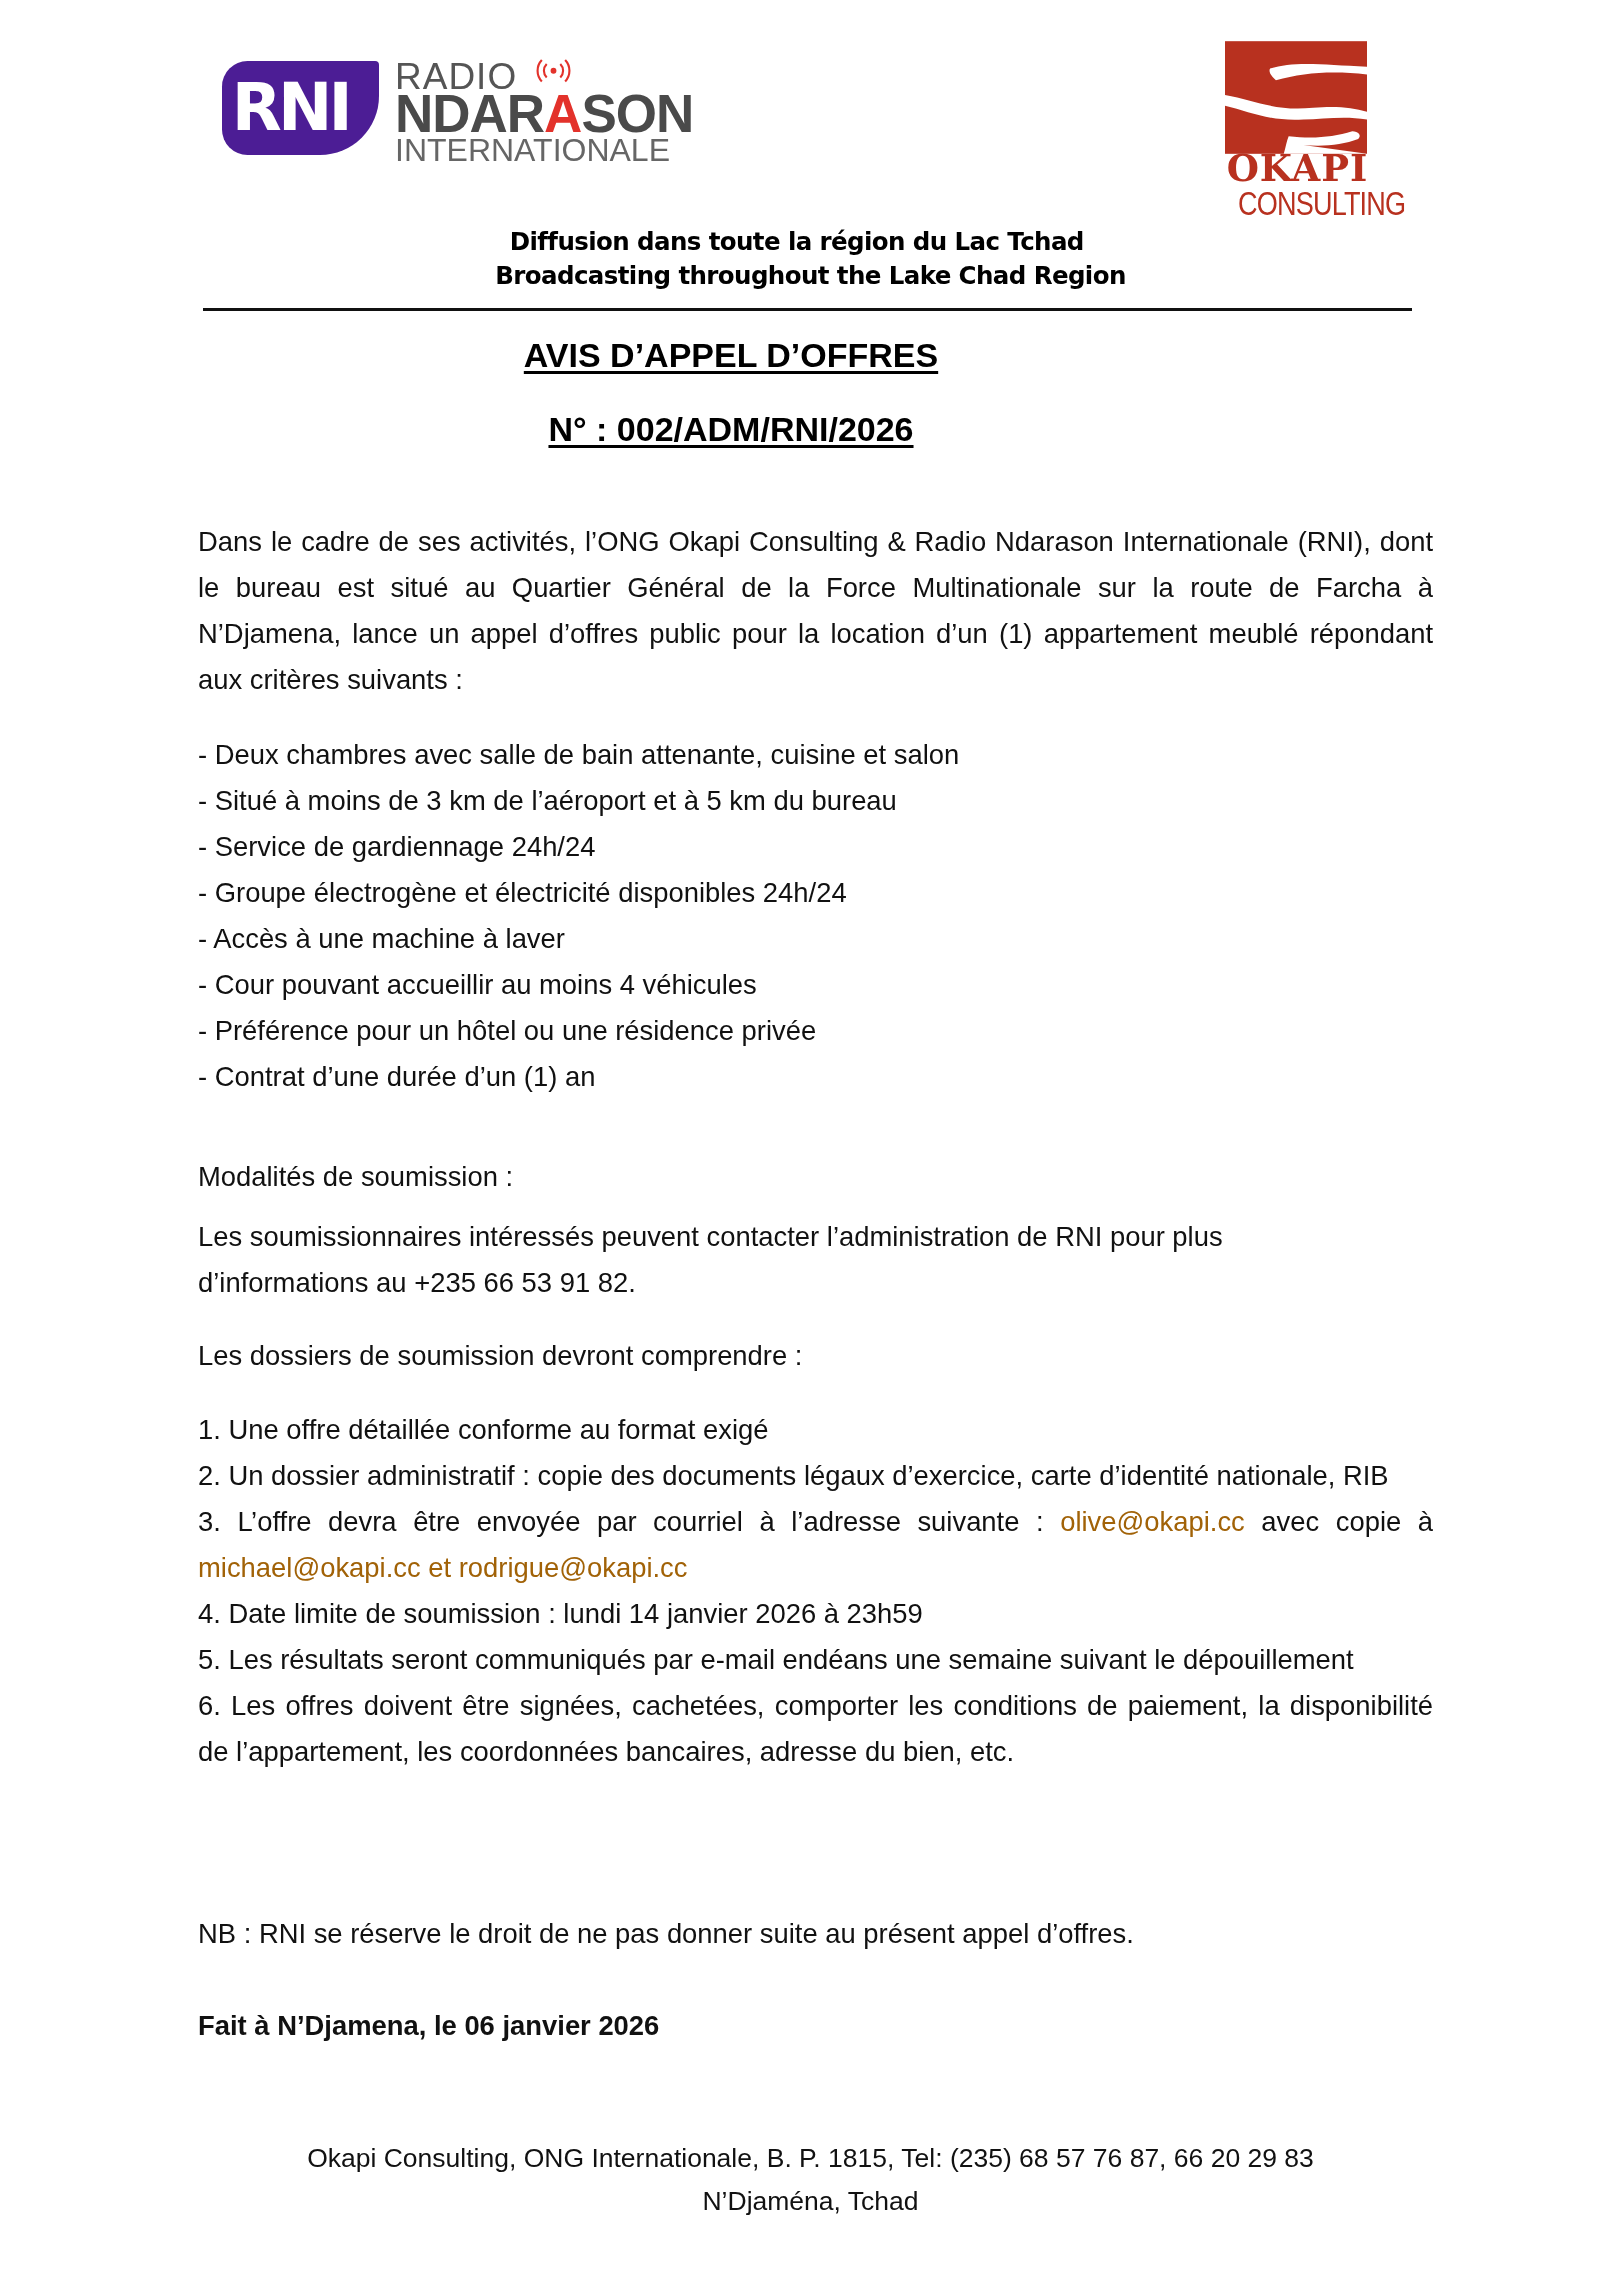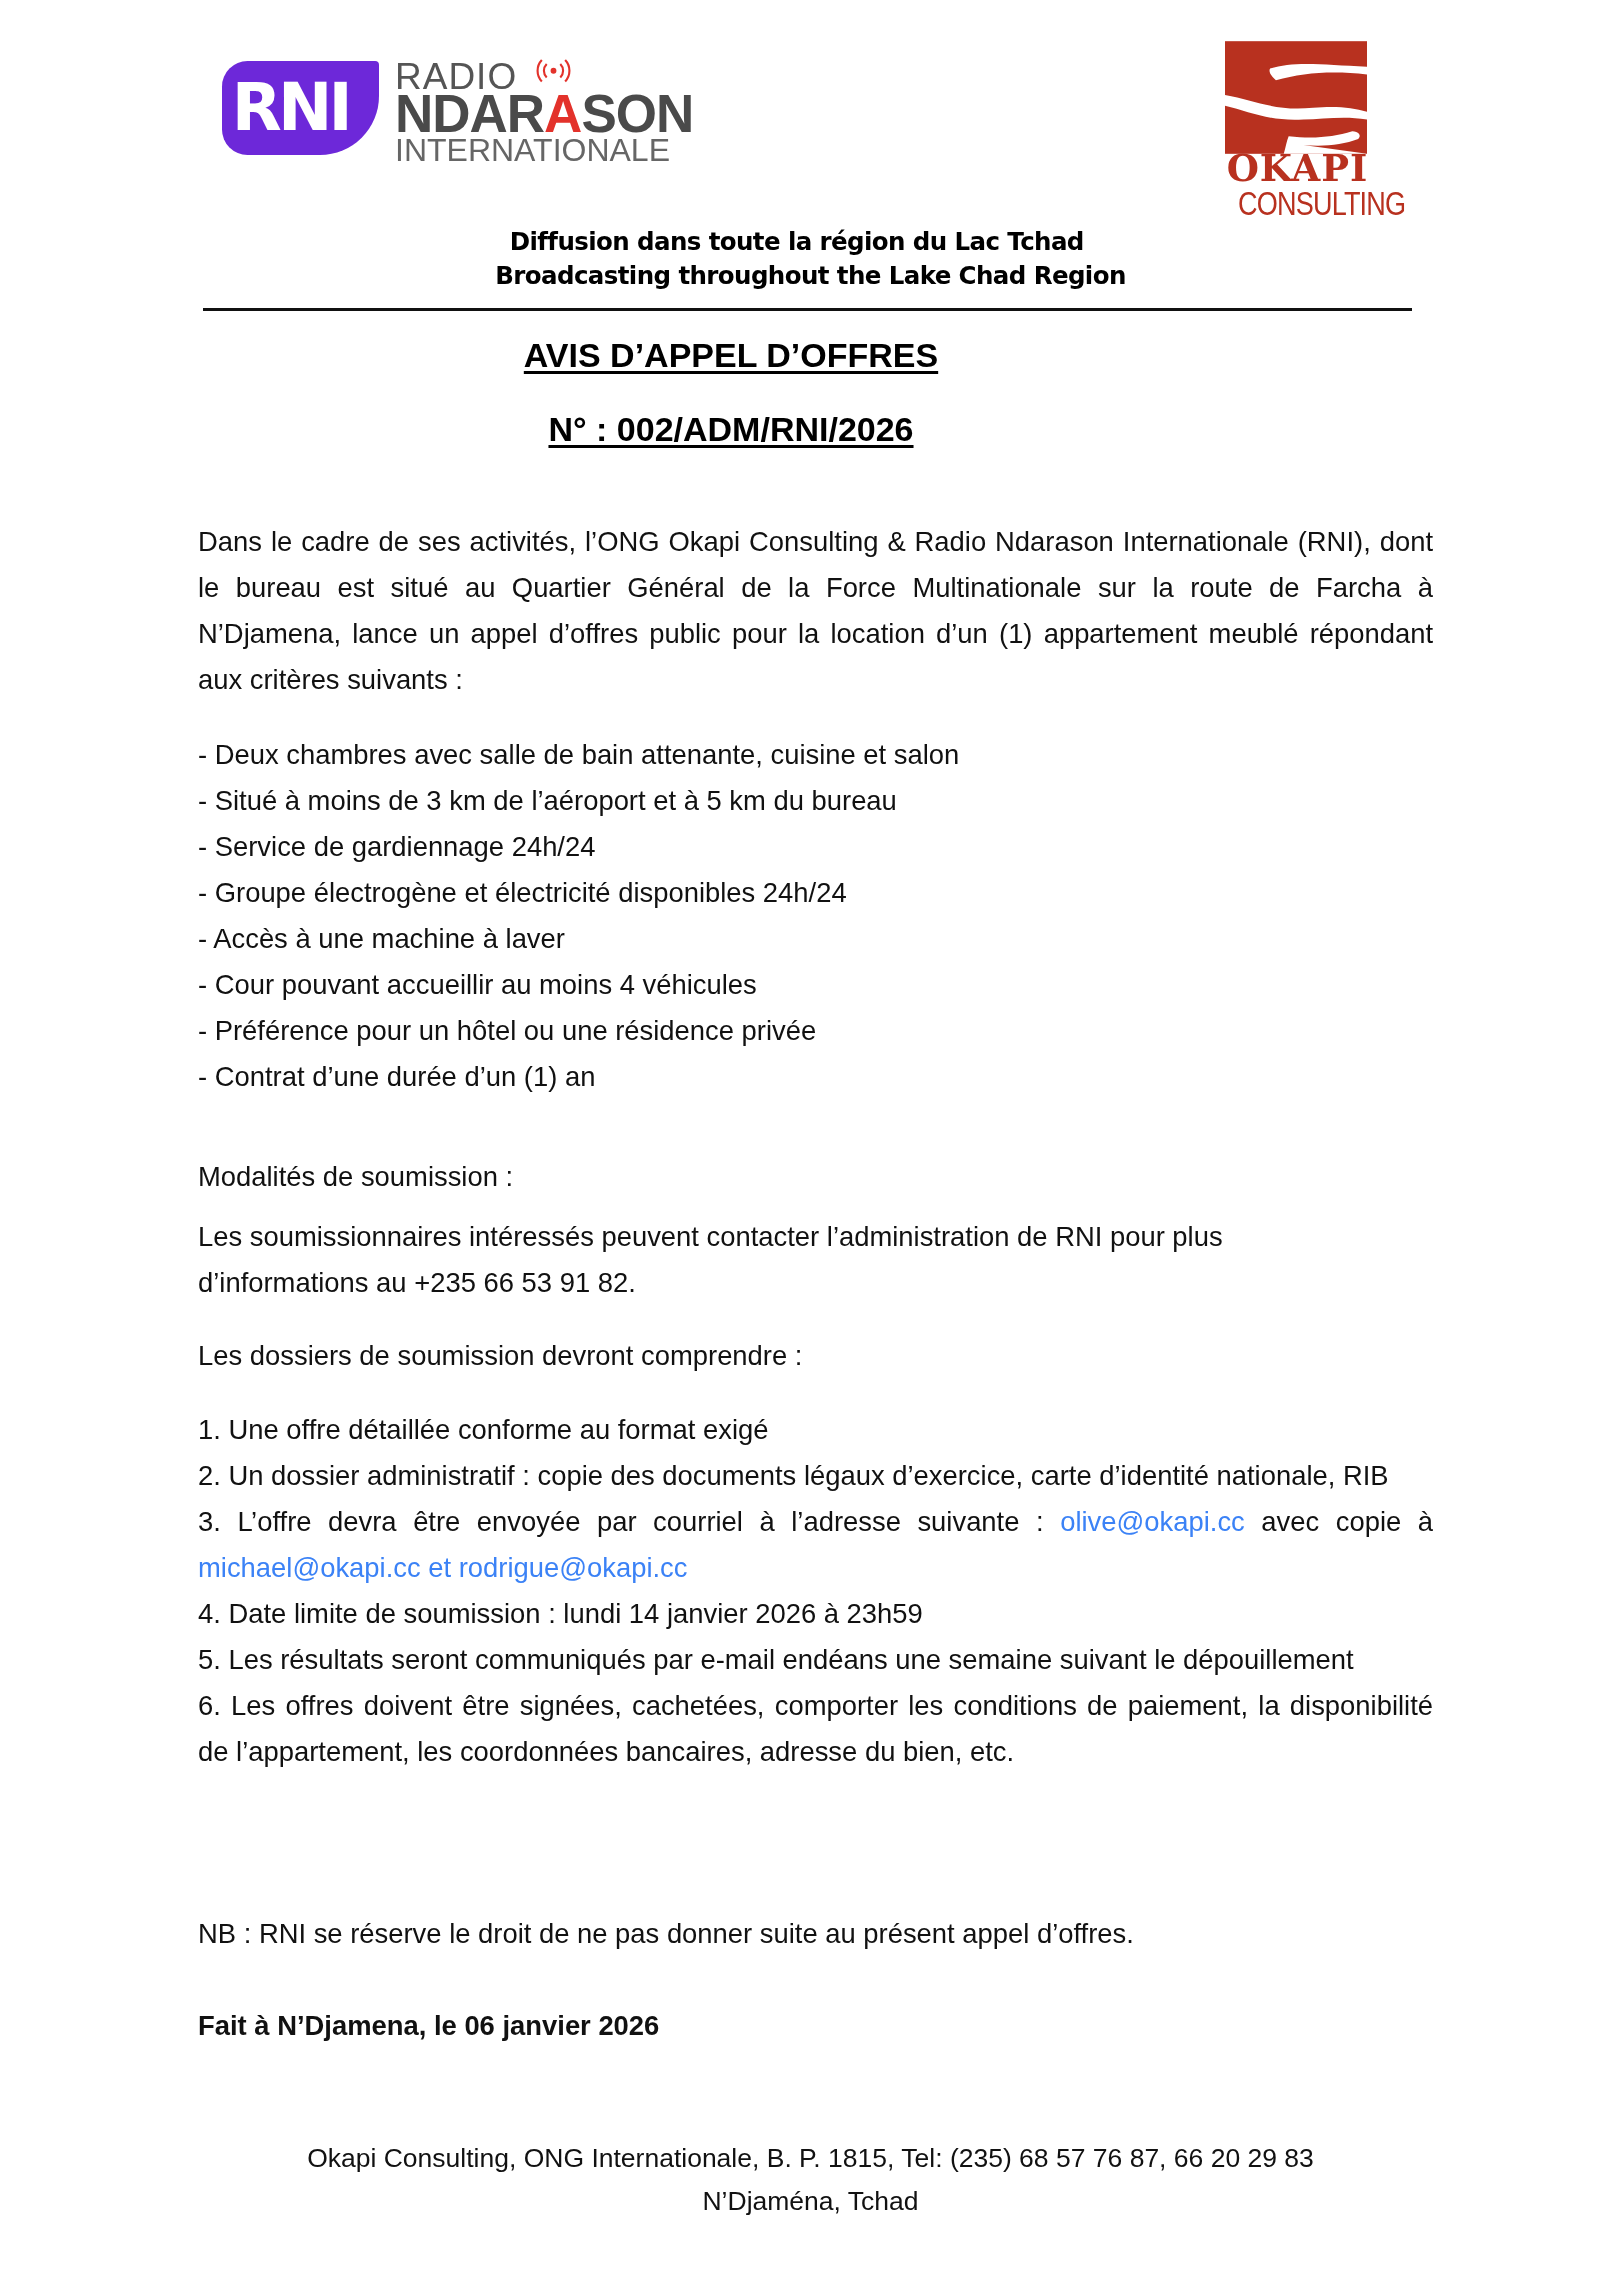--- a/index.html
+++ b/index.html
@@ -1,20 +1,20 @@
 <!DOCTYPE html>
 <html><head>
   <meta charset="utf-8">
   <style>
     html, body { margin: 0; padding: 0; background: #ffffff; }
     body { width: 1621px; height: 2293px; position: relative; overflow: hidden; color: #000; font-family: "Liberation Sans", sans-serif; }
 
     
     .rni-logo { position: absolute; left: 222px; top: 57px; width: 431px; height: 108px; }
-    .rni-badge { position: absolute; left: 0; top: 3.9px; width: 157px; height: 94px; background: #6d28d9; border-radius: 25.5px 3.9px 59px 25.5px; }
+    .rni-badge { position: absolute; left: 0; top: 3.9px; width: 157px; height: 94px; background: #4c1d95; border-radius: 25.5px 3.9px 59px 25.5px; }
     .rni-badge-text { position: absolute; left: 9.8px; top: 9.8px; font-family: "DejaVu Sans", sans-serif; font-weight: bold; font-size: 65px; color: #ffffff; letter-spacing: -3.9px; line-height: 74px; }
     .rni-line1 { position: absolute; left: 173px; top: 0px; font-size: 37px; color: #555; letter-spacing: 1px; font-weight: normal; line-height: 39px; }
     .rni-line2 { position: absolute; left: 173px; top: 33px; font-size: 53px; color: #4a4a4a; font-weight: bold; letter-spacing: -1px; line-height: 47px; }
     .rni-line2 .red { color: #e3322b; }
     .rni-line3 { position: absolute; left: 173px; top: 76px; font-size: 32px; color: #666; letter-spacing: 0px; line-height: 35px; }
     .rni-antenna { position: absolute; left: 314px; top: 2px; width: 35px; height: 27.4px; }
 
     .okapi-logo { position: absolute; left: 1225px; top: 41px; width: 147px; height: 191px; }
     .okapi-mark { position: absolute; left: 0; top: 0; width: 142px; height: 113px; }
     .okapi-name { position: absolute; left: 0; top: 110px; width: 145px; text-align: center; font-family: "DejaVu Serif", serif; font-weight: bold; font-size: 37px; color: #b8311f; letter-spacing: 1px; line-height: 35px; }
@@ -35,21 +35,21 @@
     .body { position: absolute; left: 198px; width: 1235px; font-family: "Liberation Sans", sans-serif; font-size: 27.4px; line-height: 46px; color: #111; }
     .justify { text-align: justify; text-align-last: left; }
     .p1 { top: 519px; }
     .crit { top: 732px; }
     .crit div { height: 46px; }
     .mod { top: 1142px; margin-top: 12px; }
     .contact { top: 1214px; }
     .dossiers { top: 1333px; }
     .items { top: 1407px; }
     .items .it { }
-    .link { color: #3b82f6; }
+    .link { color: #a16207; }
     .nb { top: 1911px; }
     .signed { top: 2003px; font-weight: bold; }
 
     .footer { position: absolute; left: 0; width: 1621px; top: 2137px; text-align: center; font-family: "Liberation Sans", sans-serif; font-size: 26.5px; line-height: 43px; color: #111; }
   </style>
 </head>
 <body>
 
 <div class="rni-logo">
   <div class="rni-badge">

